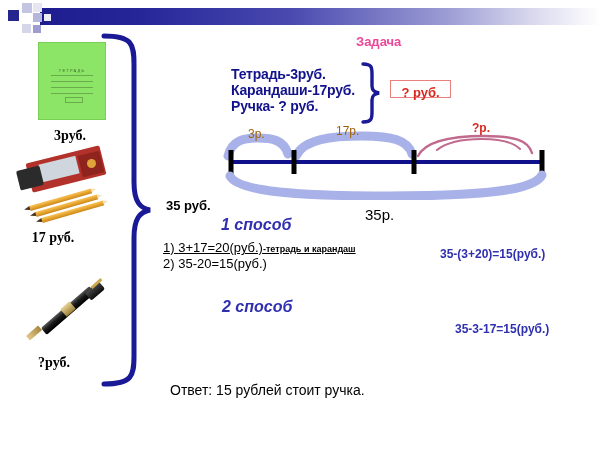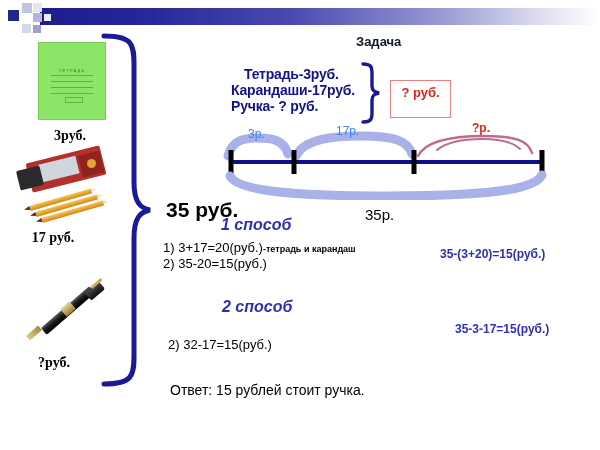--- a/index.html
+++ b/index.html
@@ -36,43 +36,43 @@
   .sq5 { left: 22px; top: 24px; width: 9px;  height: 9px;  background: #d6d6ea; }
   .sq6 { left: 33px; top: 25px; width: 8px;  height: 8px;  background: #9d9dd0; }
   .sq7 { left: 44px; top: 14px; width: 7px;  height: 7px;  background: #ededf6; }
 
   
   .txt { position: absolute; white-space: pre; }
 
   .title-zadacha {
     font-weight: bold;
     font-size: 13px;
-    color: #0f172a;
+    color: #ec4899;
     left: 356px;
     top: 34px;
   }
 
   .cond-line {
     font-weight: bold;
     font-size: 14px;
     color: #12128c;
     left: 231px;
     letter-spacing: -0.2px;
   }
-  .cond-1 { top: 66px; margin-left: 13px; }
+  .cond-1 { top: 66px; }
   .cond-2 { top: 82px; }
   .cond-3 { top: 98px; }
 
   
   .red-box {
     position: absolute;
     left: 390px;
     top: 80px;
     width: 61px;
-    height: 38px;
+    height: 18px;
     border: 1px solid #e8807f;
     box-sizing: border-box;
     background: #ffffff;
   }
   .red-box span {
     position: absolute;
     left: 0; right: 0;
     top: 4px;
     text-align: center;
     font-weight: bold;
@@ -89,21 +89,21 @@
     font-family: Liberation Serif, serif;
   }
   .lbl-tetrad { left: 30px; top: 128px; width: 80px; }
   .lbl-pencil { left: 8px;  top: 230px; width: 90px; }
   .lbl-pen    { left: 14px; top: 355px; width: 80px; }
 
   .lbl-35 {
     left: 166px;
     top: 198px;
     font-weight: bold;
-    font-size: 21px;
+    font-size: 13px;
     color: #000000;
   }
 
   
   .notebook {
     position: absolute;
     left: 38px;  top: 42px;
     width: 68px; height: 78px;
     background: #8ce566;
     border: 1px solid #79cf55;
@@ -246,21 +246,21 @@
   .big-brace { position: absolute; left: 92px; top: 30px; }
 
   
   .small-brace { position: absolute; left: 358px; top: 62px; }
 
   
   .diagram { position: absolute; left: 222px; top: 120px; width: 330px; height: 80px; }
   .seg-label {
     position: absolute;
     font-size: 12px;
-    color: #3b82f6;
+    color: #a16207;
   }
   .seg-lbl-3  { left: 248px; top: 127px; }
   .seg-lbl-17 { left: 336px; top: 124px; }
   .seg-lbl-q  { left: 472px; top: 121px; font-weight: bold; color: #d8271f; }
   .seg-lbl-35 { left: 365px; top: 206px; font-size: 15px; color: #000000; }
 
   
   .sposob {
     position: absolute;
     font-style: italic;
@@ -269,21 +269,21 @@
     color: #2f2fb0;
   }
   .sposob-1 { left: 221px; top: 216px; }
   .sposob-2 { left: 222px; top: 298px; }
 
   .step {
     position: absolute;
     font-size: 13px;
     color: #000000;
   }
-  .step-1a { left: 163px; top: 240px; }
+  .step-1a { left: 163px; top: 240px; text-decoration: underline; }
   .step-1b { left: 163px; top: 256px; }
   .step-2a { left: 168px; top: 321px; }
   .step-2b { left: 168px; top: 337px; }
   .step .note {
     font-size: 9px;
     font-weight: bold;
   }
 
   .eq-blue {
     position: absolute;
@@ -392,18 +392,17 @@
   <div class="txt seg-label seg-lbl-17">17р.</div>
   <div class="txt seg-label seg-lbl-q">?р.</div>
   <div class="txt seg-label seg-lbl-35">35р.</div>
 
   <div class="txt sposob sposob-1">1 способ</div>
   <div class="txt step step-1a"><span>1) </span><span>3+17=20(руб.)</span><span class="note">-тетрадь и карандаш</span></div>
   <div class="txt step step-1b"><span>2) </span><span>35-20=15(руб.)</span><span class="note"></span></div>
   <div class="txt eq-blue eq-1">35-(3+20)=15(руб.)</div>
 
   <div class="txt sposob sposob-2">2 способ</div>
-  <div class="txt step step-2b"><span>2) </span><span>32-17=15(руб.)</span><span class="note"></span></div>
   <div class="txt eq-blue eq-2">35-3-17=15(руб.)</div>
 
   <div class="txt answer">Ответ: 15 рублей стоит ручка.</div>
 
 </div>
 
 </body></html>

